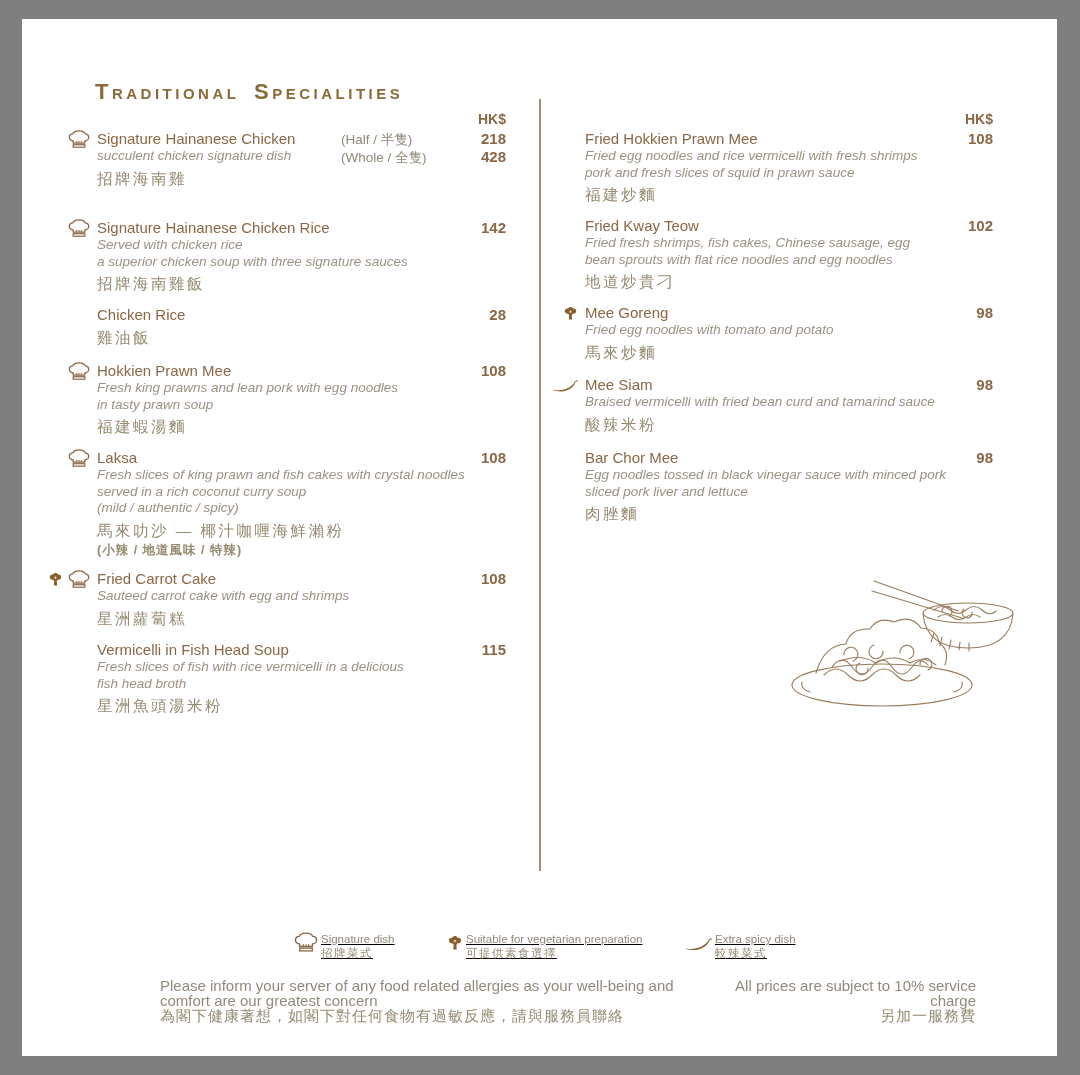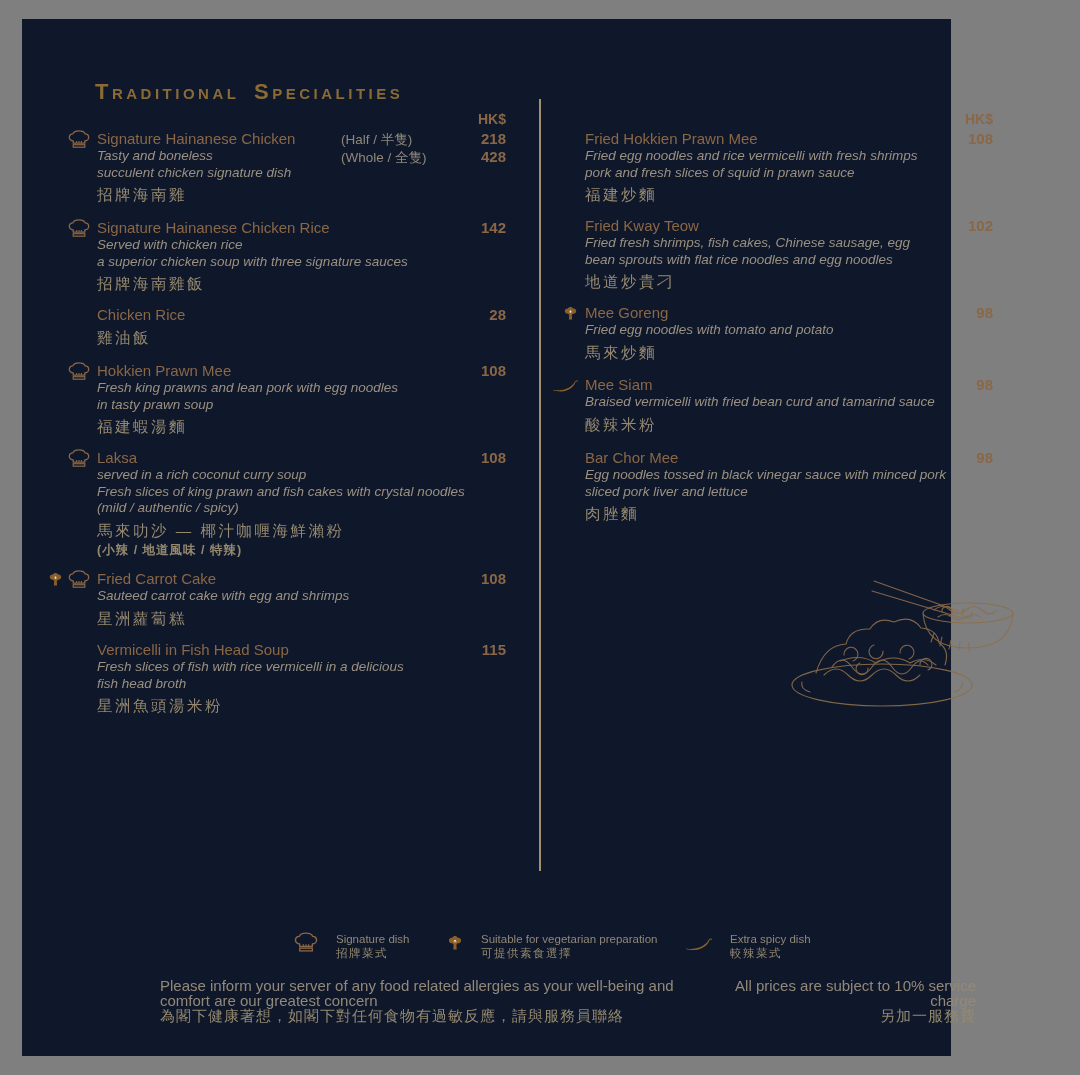--- a/index.html
+++ b/index.html
@@ -1,18 +1,18 @@
 <!DOCTYPE html>
 <html><head>
 <meta charset="utf-8">
 <style>
   html,body { margin:0; padding:0; }
   body { font-family:"Liberation Sans", sans-serif; background:#7f7f7f; }
   .stage { position:relative; width:1080px; height:1075px; background:#7f7f7f; overflow:hidden; }
-  .page  { position:absolute; left:22px; top:19px; width:929px; height:1037px; background:#0f172a; }
+  .page  { position:absolute; left:22px; top:19px; width:1035px; height:1037px; background:#ffffff; }
 
   .title { position:absolute; left:73px; top:60px; margin:0;
            font-variant:small-caps; font-size:22px; font-weight:700;
            letter-spacing:3.5px; word-spacing:5px; color:#8a6b35; }
 
   .divider { position:absolute; left:517px; top:80px; width:1.5px; height:772px; background:#a3906e; }
 
   .col { position:absolute; top:92px; }
   .col-left  { left:75px;  width:409px; height:648px; }
   .col-right { left:563px; width:408px; height:430px; }
@@ -27,21 +27,21 @@
   .desc { margin:0; font-size:13.5px; font-style:italic; color:#9b9180; line-height:16.5px; }
   .zh   { margin:3px 0 0; font-size:15.5px; color:#95896f; letter-spacing:2.5px; line-height:21px; }
   .zh-note { margin:1px 0 0; font-size:12.5px; color:#95896f; letter-spacing:1px; line-height:16px;font-weight:bold; }
 
   .ic { color:#8a6746; }
   .ic-veg, .ic-chili { color:#8a5f2a; }
 
   .illustration { position:absolute; left:760px; top:550px; }
 
   .legend { position:absolute; left:0; top:913px; width:100%; height:46px; }
-  .leg-item { position:absolute; top:0; display:flex; gap:18px; align-items:flex-start; }
+  .leg-item { position:absolute; top:0; display:flex; gap:3px; align-items:flex-start;text-decoration:underline; }
   .leg-sig   { left:272px; }
   .leg-veg   { left:425px; }
   .leg-spicy { left:663px; }
   .leg-en { font-size:11.5px; color:#8f8878; line-height:14px; }
   .leg-zh { font-size:11.5px; color:#95896f; letter-spacing:1.5px; line-height:15px; }
 
   .fn { position:absolute; top:959px; font-size:15px; color:#93897a; line-height:15px; }
   .fn-left  { left:138px; width:540px; }
   .fn-right { left:694px; width:260px;text-align:right; }
   .fn-zh { letter-spacing:1px; color:#95896f; }
@@ -84,21 +84,20 @@
           </span>
         <h3 class="nm">Signature Hainanese Chicken</h3>
         <div class="variants">
           <div>(Half / 半隻)</div>
           <div>(Whole / 全隻)</div>
         </div>
         <div class="prices">
           <div>218</div>
           <div>428</div>
         </div>
-        <p class="desc">Tasty and boneless</p>
         <p class="desc">succulent chicken signature dish</p>
         <p class="zh">招牌海南雞</p>
       </article>
 
       <article class="item" style="top:108px">
         <span class="icons">
             <svg class="ic" width="22" height="19" viewBox="0 0 22 19">
               <use href="#hat"></use>
             </svg>
           </span>
@@ -129,22 +128,22 @@
       </article>
 
       <article class="item" style="top:338px">
         <span class="icons">
             <svg class="ic" width="22" height="19" viewBox="0 0 22 19">
               <use href="#hat"></use>
             </svg>
           </span>
         <h3 class="nm">Laksa</h3>
         <span class="pr">108</span>
+        <p class="desc">Fresh slices of king prawn and fish cakes with crystal noodles</p>
         <p class="desc">served in a rich coconut curry soup</p>
-        <p class="desc">Fresh slices of king prawn and fish cakes with crystal noodles</p>
         <p class="desc">(mild / authentic / spicy)</p>
         <p class="zh">馬來叻沙 — 椰汁咖喱海鮮瀨粉</p>
         <p class="zh-note">(小辣 / 地道風味 / 特辣)</p>
       </article>
 
       <article class="item" style="top:459px">
         <span class="icons">
           <svg class="ic-veg" width="15" height="15" viewBox="0 0 16 15" style="margin-top:2px">
               <use href="#broccoli"></use>
             </svg>

